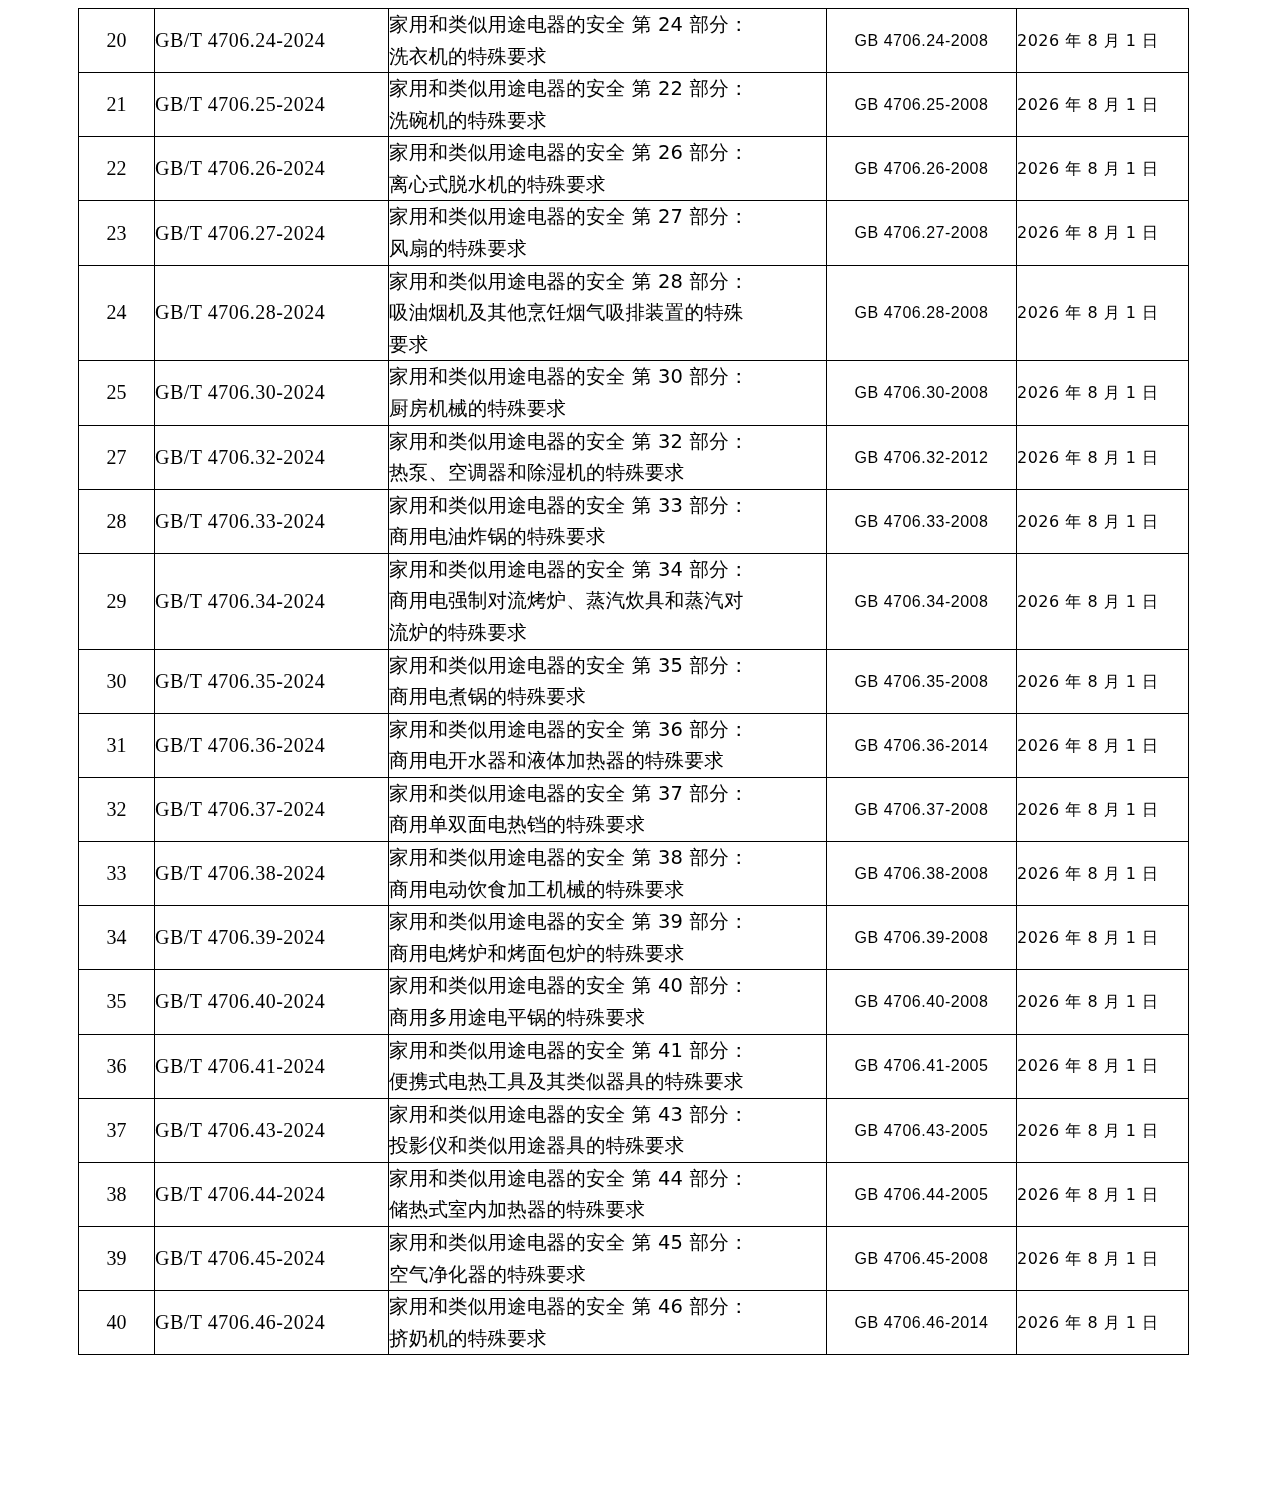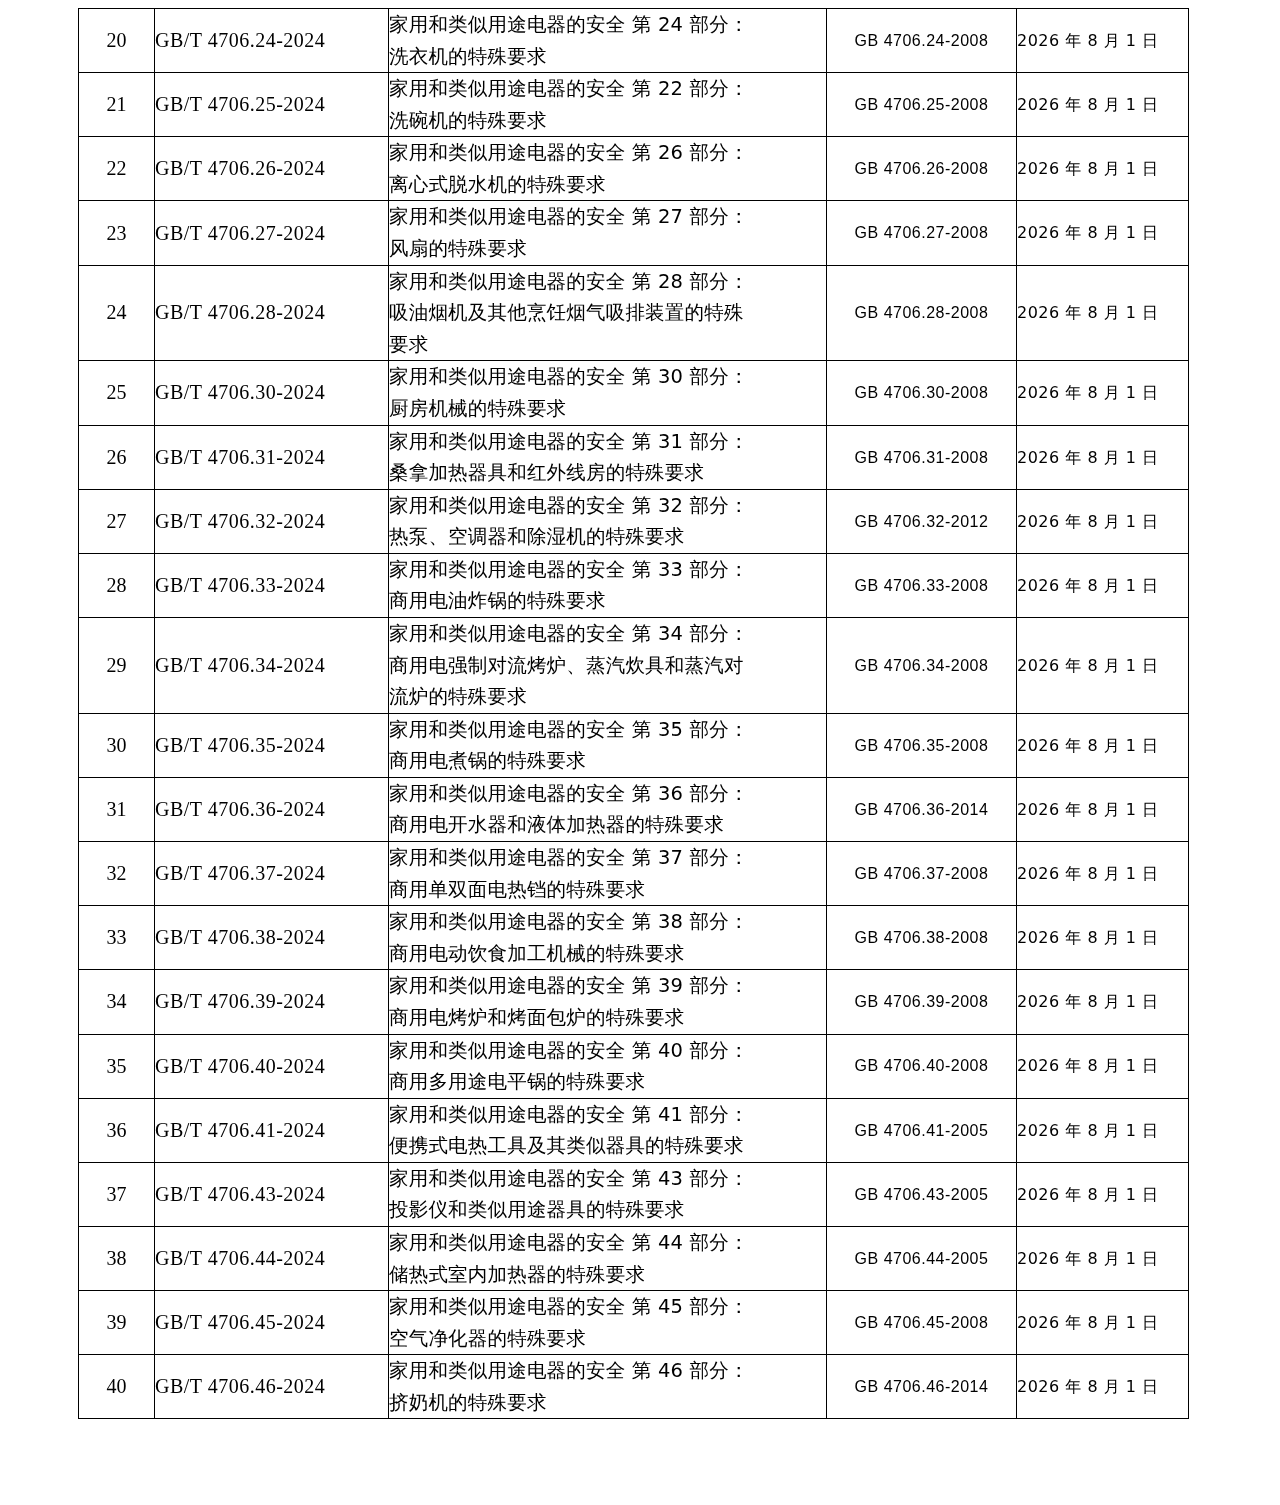--- a/index.html
+++ b/index.html
@@ -145,30 +145,20 @@
           <td class="cell-no">25</td>
           <td class="cell-code">GB/T 4706.30-2024</td>
           <td class="cell-name">
             <span class="nm-line">家用和类似用途电器的安全 第 30 部分：</span>
             <span class="nm-line">厨房机械的特殊要求</span>
           </td>
           <td class="cell-old">GB 4706.30-2008</td>
           <td class="cell-date">2026 年 8 月 1 日</td>
         </tr>
         <tr>
-          <td class="cell-no">26</td>
-          <td class="cell-code">GB/T 4706.31-2024</td>
-          <td class="cell-name">
-            <span class="nm-line">家用和类似用途电器的安全 第 31 部分：</span>
-            <span class="nm-line">桑拿加热器具和红外线房的特殊要求</span>
-          </td>
-          <td class="cell-old">GB 4706.31-2008</td>
-          <td class="cell-date">2026 年 8 月 1 日</td>
-        </tr>
-        <tr>
           <td class="cell-no">27</td>
           <td class="cell-code">GB/T 4706.32-2024</td>
           <td class="cell-name">
             <span class="nm-line">家用和类似用途电器的安全 第 32 部分：</span>
             <span class="nm-line">热泵、空调器和除湿机的特殊要求</span>
           </td>
           <td class="cell-old">GB 4706.32-2012</td>
           <td class="cell-date">2026 年 8 月 1 日</td>
         </tr>
         <tr>

